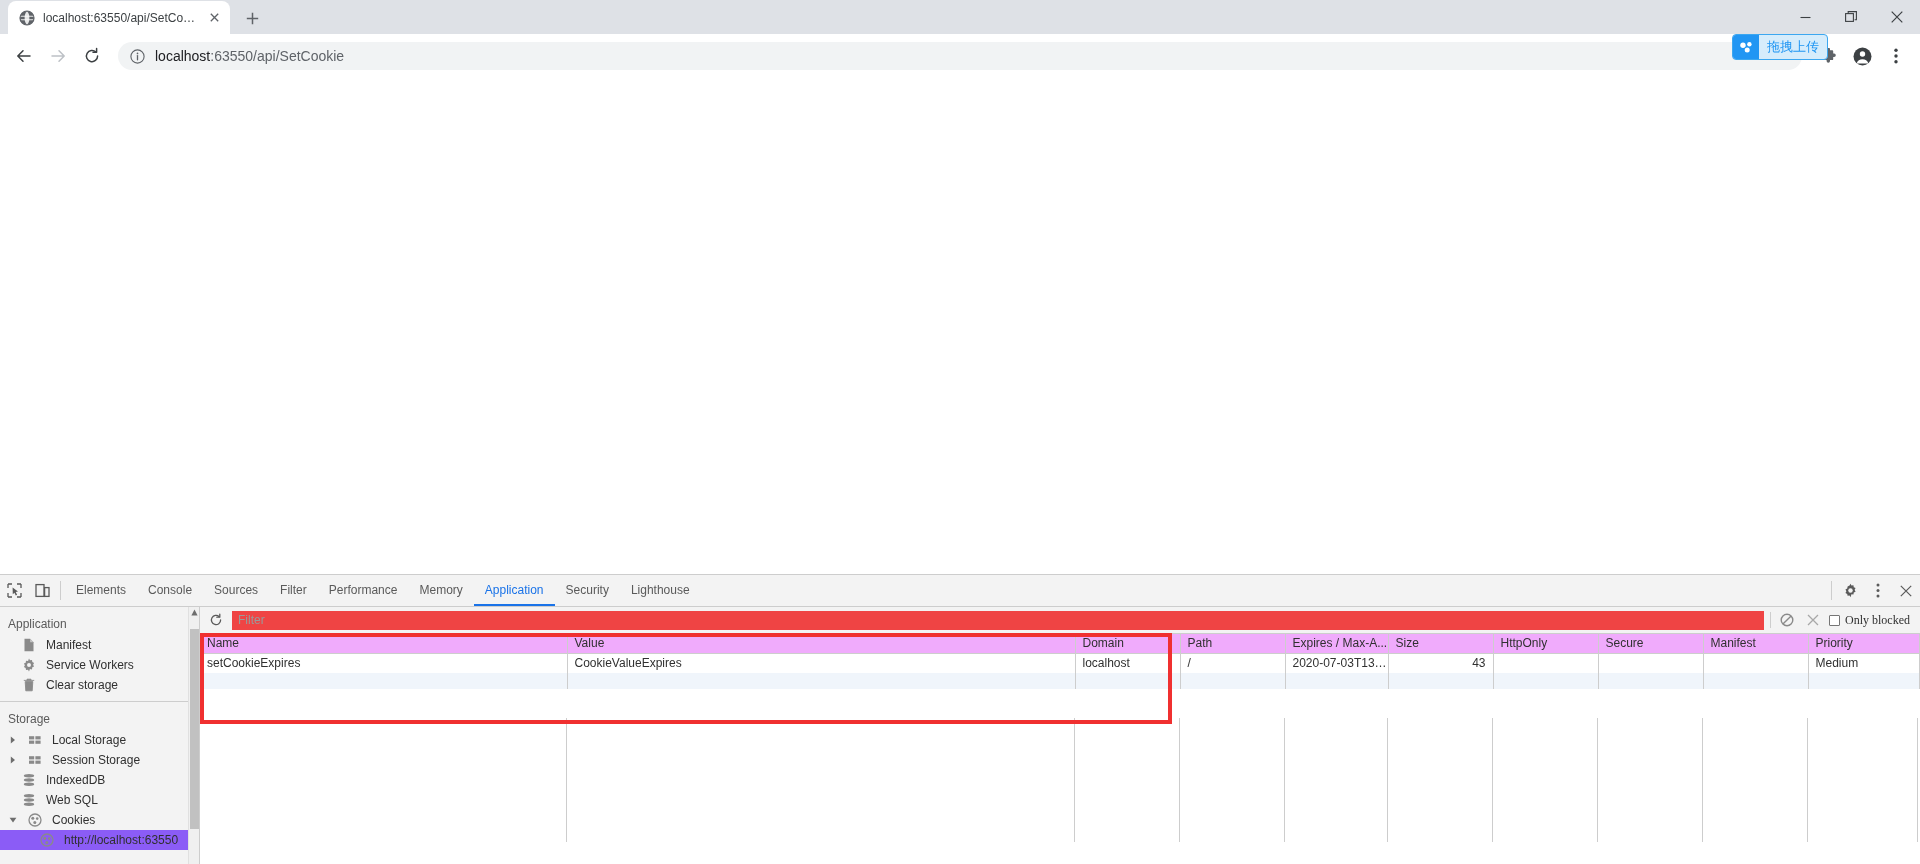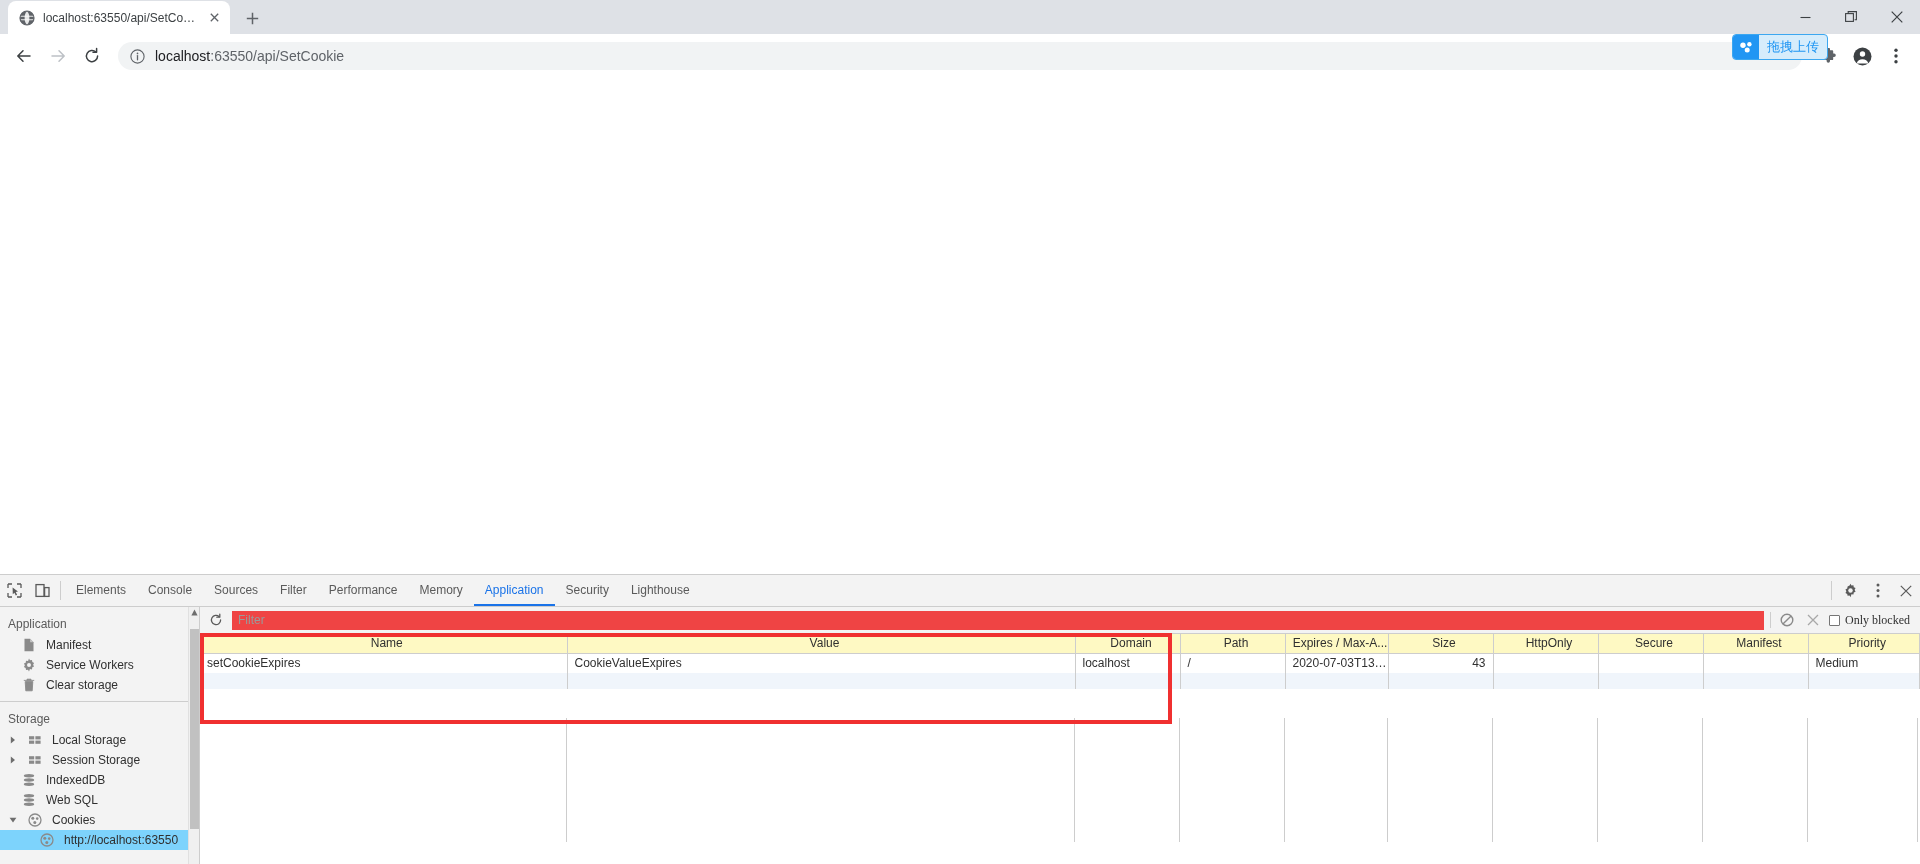--- a/index.html
+++ b/index.html
@@ -111,21 +111,21 @@
   .dt-sidebar-scroll { flex: 1; padding-top: 6px; overflow: hidden; }
   .sb-group-title {
     font-size: 12px; color: #5a5a5a; padding: 4px 0 4px 8px;
   }
   .sb-divider { height: 1px; background: #cdcdcd; margin: 6px 0; }
   .sb-item {
     height: 20px; display: flex; align-items: center; gap: 10px;
     padding-left: 22px; font-size: 12px; color: #303030;
   }
   .sb-item.indent2 { padding-left: 40px; }
-  .sb-item.selected { background: #7dd3fc; }
+  .sb-item.selected { background: #8b5cf6; }
   .sb-arrow {
     width: 10px; flex: none; display: flex; align-items: center;
     justify-content: center; margin-left: -14px;
   }
   .sb-ico { width: 14px; height: 14px; flex: none; display: block; }
   .sb-scrollbar {
     width: 11px; flex: none; background: #f0f0f0;
     border-left: 1px solid #e0e0e0; position: relative;
   }
   .sb-thumb {
@@ -157,21 +157,21 @@
     border-radius: 1px; flex: none;
   }
   .fb-label { font-size: 12px; color: #303030; white-space: nowrap; font-family: Liberation Serif, serif; }
 
   .grid-wrap { flex: 1; position: relative; min-height: 0; overflow: hidden; background: #fff; }
   table.cookies {
     width: 100%; border-collapse: collapse; table-layout: fixed;
     font-size: 12px; color: #303030;
   }
   table.cookies th {
-    background: #fef9c3; font-weight: normal; text-align: center;
+    background: #f0abfc; font-weight: normal; text-align: left;
     height: 19px; padding: 0 0 0 7px; border-right: 1px solid #cdcdcd;
     border-bottom: 1px solid #cdcdcd; color: #303030;
     white-space: nowrap; overflow: hidden; text-overflow: ellipsis;
   }
   table.cookies td {
     height: 20px; padding: 0 0 0 7px; border-right: 1px solid #cdcdcd;
     white-space: nowrap; overflow: hidden; text-overflow: ellipsis;
     line-height: 16px;
   }
   table.cookies td.num { text-align: right; padding: 0 7px 0 0; }

